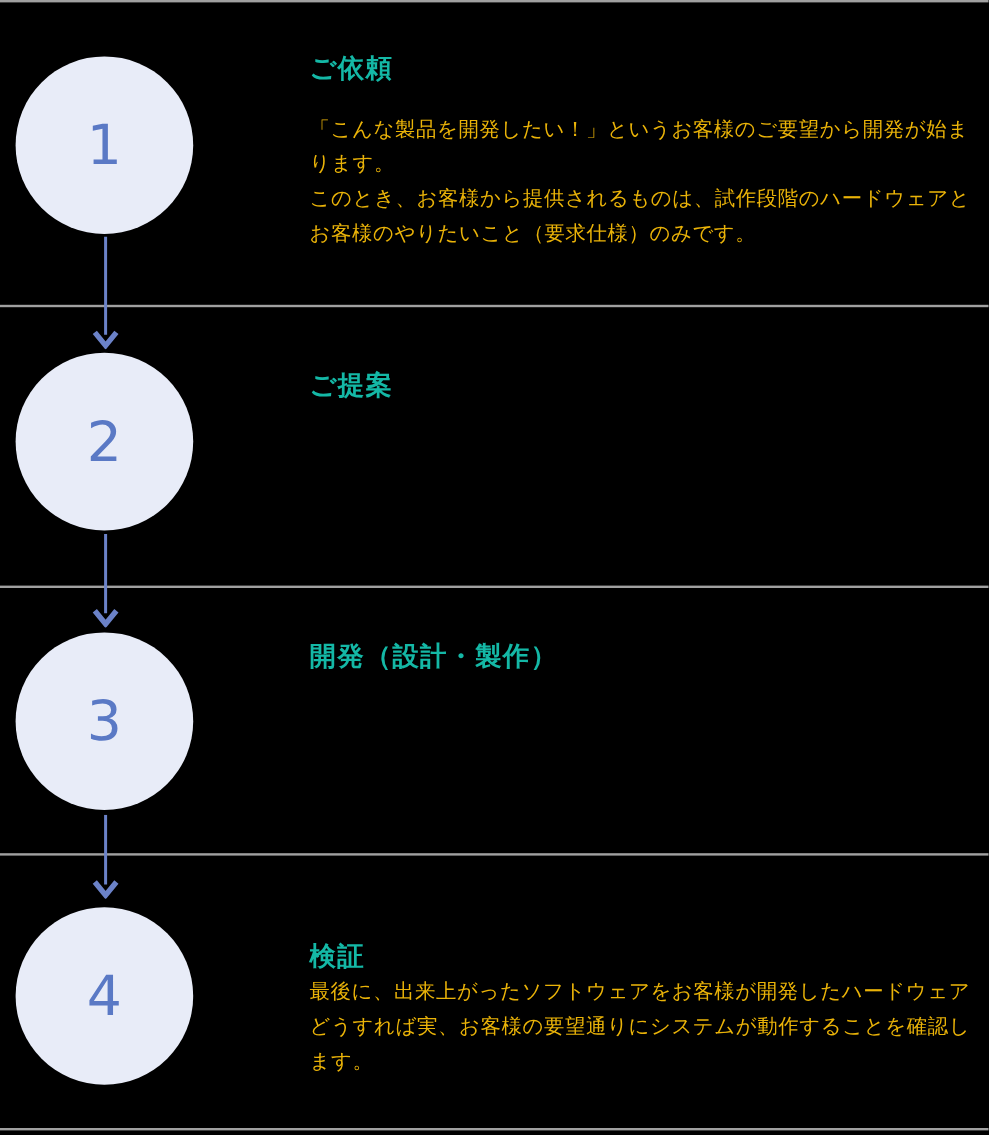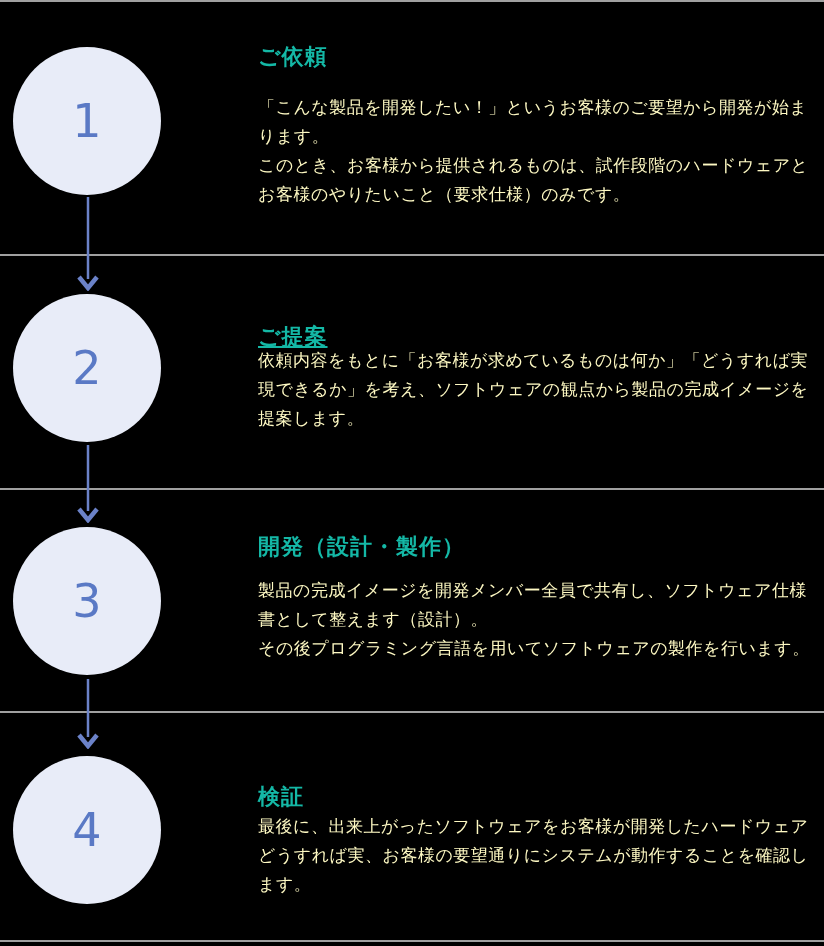--- a/index.html
+++ b/index.html
@@ -54,33 +54,33 @@
     font-size: 22px;
     font-weight: 700;
     color: #14b8a6;
     letter-spacing: 1px;
     line-height: 1.2;
     margin: 0;
   }
   .step-desc {
     font-size: 17px;
     line-height: 29px;
-    color: #fef9c3;
+    color: #eab308;
     letter-spacing: 0.5px;
     white-space: pre-line;
     margin: 0;
   }
   
   #circle-1 { top: 47px; }
   #circle-2 { top: 294px; }
   #circle-3 { top: 527px; }
   #circle-4 { top: 756px; }
   #title-1 { top: 44px; }
   #desc-1  { top: 93px; }
-  #title-2 { top: 324px; text-decoration: underline; }
+  #title-2 { top: 308px; }
   #desc-2  { top: 346px; }
   #title-3 { top: 534px; }
   #desc-3  { top: 576px; }
   #title-4 { top: 784px; }
   #desc-4  { top: 812px; }
   #arrow-1 { top: 197px; }
   #arrow-2 { top: 445px; }
   #arrow-3 { top: 679px; }
   #divider-top    { top: 0; }
   #divider-1      { top: 254px; height: 1.5px; }
@@ -110,36 +110,30 @@
 
   <svg class="arrow" id="arrow-1" width="26" height="94" viewBox="0 0 26 94">
     <line x1="13" y1="0" x2="13" y2="82" stroke="#6b82c8" stroke-width="2.5"></line>
     <polyline points="4,80 13,91 22,80" fill="none" stroke="#6b82c8" stroke-width="4.5"></polyline>
   </svg>
 
   <div class="step-circle" id="circle-2">
     <span class="step-number">2</span>
   </div>
   <h3 class="step-title step-text" id="title-2">ご提案</h3>
-  <p class="step-desc step-text" id="desc-2">依頼内容をもとに「お客様が求めているものは何か」「どうすれば実
-現できるか」を考え、ソフトウェアの観点から製品の完成イメージを
-提案します。</p>
 
   <svg class="arrow" id="arrow-2" width="26" height="78" viewBox="0 0 26 78">
     <line x1="13" y1="0" x2="13" y2="66" stroke="#6b82c8" stroke-width="2.5"></line>
     <polyline points="4,64 13,75 22,64" fill="none" stroke="#6b82c8" stroke-width="4.5"></polyline>
   </svg>
 
   <div class="step-circle" id="circle-3">
     <span class="step-number">3</span>
   </div>
   <h3 class="step-title step-text" id="title-3">開発（設計・製作）</h3>
-  <p class="step-desc step-text" id="desc-3">製品の完成イメージを開発メンバー全員で共有し、ソフトウェア仕様
-書として整えます（設計）。
-その後プログラミング言語を用いてソフトウェアの製作を行います。</p>
 
   <svg class="arrow" id="arrow-3" width="26" height="70" viewBox="0 0 26 70">
     <line x1="13" y1="0" x2="13" y2="58" stroke="#6b82c8" stroke-width="2.5"></line>
     <polyline points="4,56 13,67 22,56" fill="none" stroke="#6b82c8" stroke-width="4.5"></polyline>
   </svg>
 
   <div class="step-circle" id="circle-4">
     <span class="step-number">4</span>
   </div>
   <h3 class="step-title step-text" id="title-4">検証</h3>

